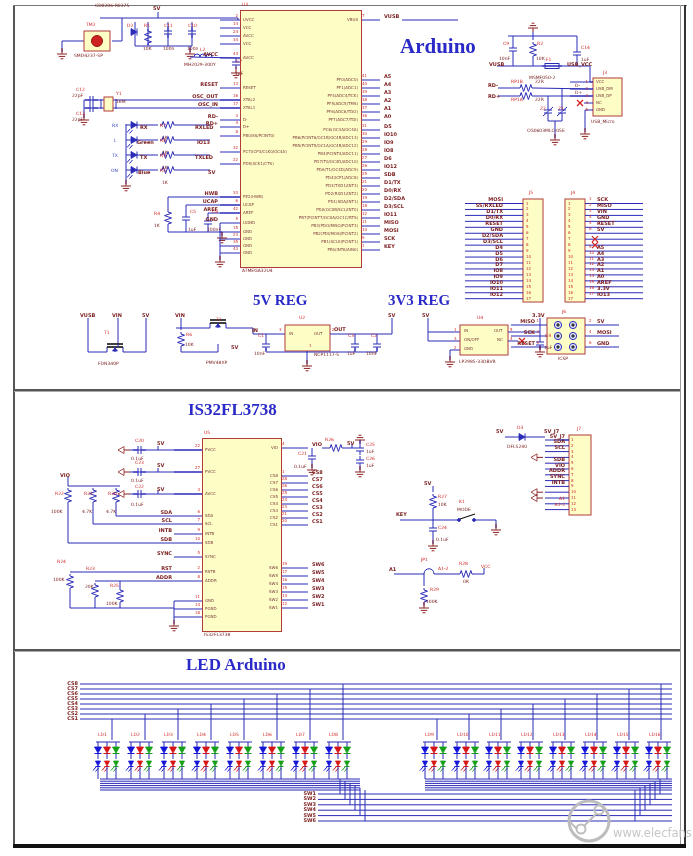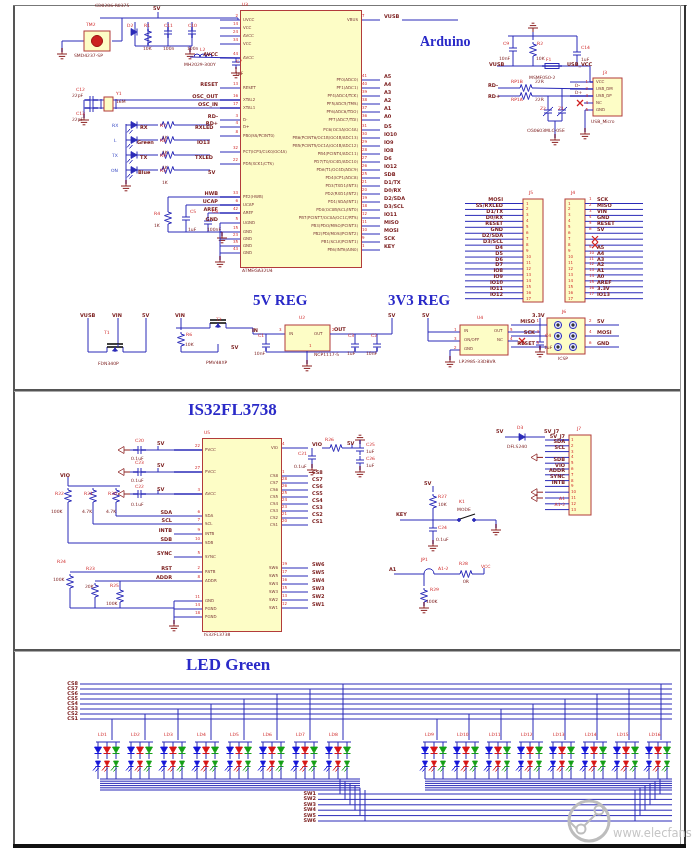--- a/index.html
+++ b/index.html
@@ -1085,25 +1085,25 @@
       <line x1="318" y1="821" x2="672" y2="821" stroke="#2b2bb8" stroke-width="1"></line>
       <g stroke="#bdbdbd" fill="none" stroke-width="3">
  <circle cx="589" cy="821" r="20"></circle>
  <circle cx="581" cy="829" r="4.5" stroke-width="2"></circle>
  <circle cx="599" cy="810" r="4.5" stroke-width="2"></circle>
  <line x1="584" y1="826" x2="596" y2="814" stroke-width="2"></line>
  <line x1="569" y1="821" x2="577" y2="829" stroke-width="2"></line>
 </g>
     </svg>
 
-  <div class="sect" style="left:400px;top:34px;font-size:14px;margin-left:20px;">Arduino</div>
+  <div class="sect" style="left:400px;top:34px;font-size:21px;">Arduino</div>
   <div class="sect" style="left:253px;top:292px;font-size:15px;">5V REG</div>
   <div class="sect" style="left:388px;top:292px;font-size:15px;">3V3 REG</div>
   <div class="sect" style="left:188px;top:400px;font-size:17px;">IS32FL3738</div>
-  <div class="sect" style="left:186px;top:655px;font-size:17px;">LED Green</div>
+  <div class="sect" style="left:186px;top:655px;font-size:17px;">LED Arduino</div>
 
   <div class="chipbox" style="left: 240px; top: 10px; width: 120px; height: 256px;"></div>
     <div class="chipbox" style="left: 202px; top: 438px; width: 78px; height: 192px;"></div>
     <div id="anno">
       <div class="ab ref" style="left: 242px; top: 3px;">U3</div>
       <div class="ab part" style="left: 242px; top: 269px;">ATMEGA32U4</div>
       <div class="ab num rt" style="left: 224px; width: 14px; top: 14px;">2</div>
       <div class="ab pname" style="left: 243px; top: 18px;">UVCC</div>
       <div class="ab num rt" style="left: 224px; width: 14px; top: 22px;">14</div>
       <div class="ab pname" style="left: 243px; top: 26px;">VCC</div>

